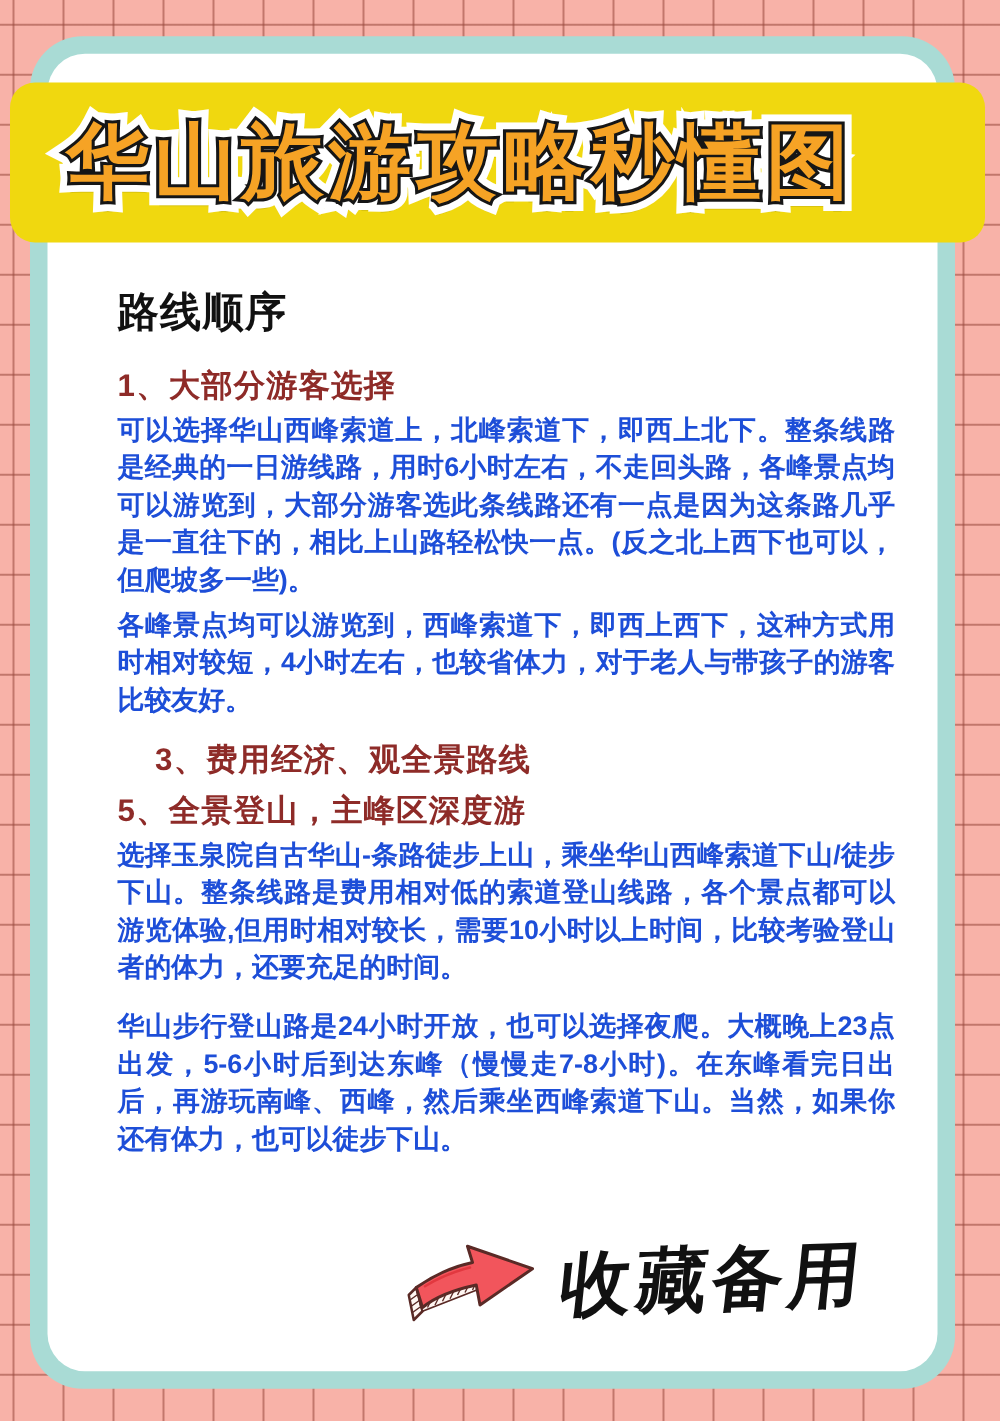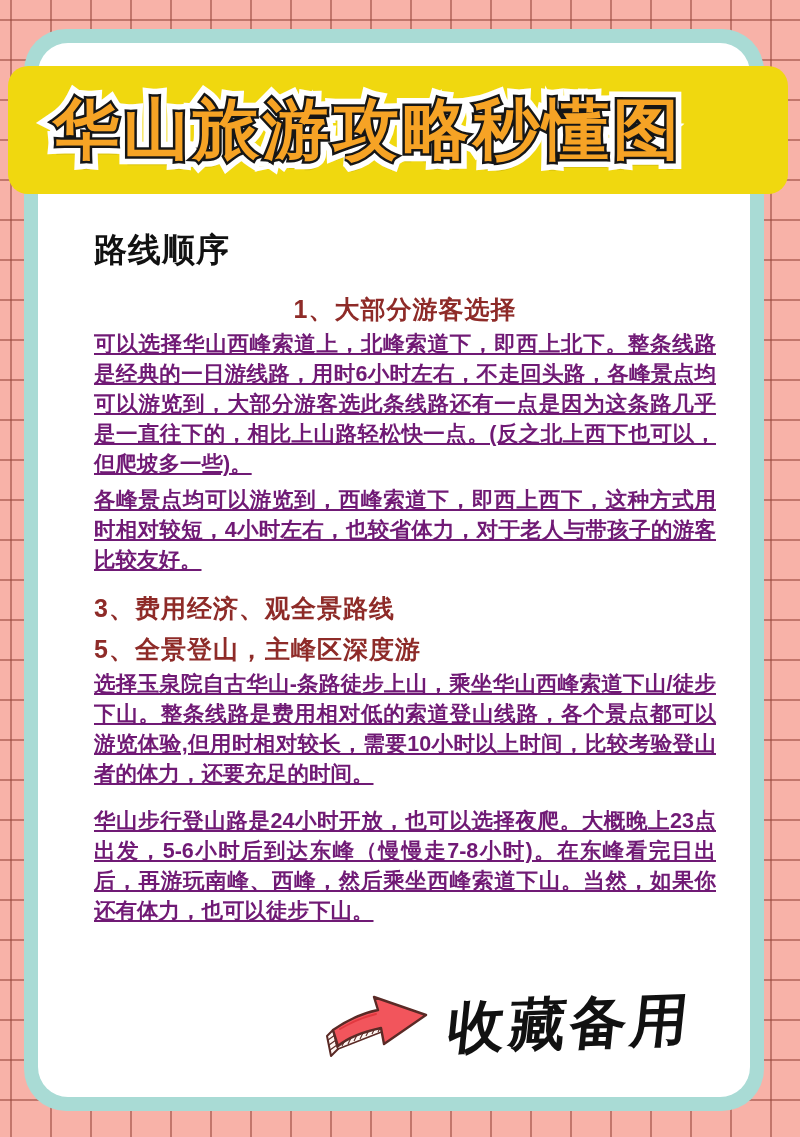--- a/index.html
+++ b/index.html
@@ -62,31 +62,30 @@
     color:#151515;
   }
   .section-title {
     font-size:33px; font-weight:900; color:#111111;
     line-height:40px; letter-spacing:1px;
   }
   .num-heading {
     color:#8e2b28; font-size:25px; font-weight:900;
     line-height:28px; letter-spacing:1px;
   }
-  .h1x { margin-top:25px;text-align:center; }
+  .h1x { margin-top:25px; }
   .h2x { margin-top:20px; }
-  .h3x { margin-top:19px; }
+  .h3x { margin-top:19px;margin-left:30px; }
   .h4x { margin-top:13px; }
   .para {
     margin-top:6px;
     font-size:21.5px; font-weight:700;
     line-height:30px;
     text-align:justify;
-    color:#701a75;
-    text-decoration:underline;
+    color:#1d4ed8;
   }
   .footer-para { margin-top:17px; }
 
   .cta {
     position:absolute; left:322px; top:984px; z-index:6;
     display:flex; align-items:center; gap:14px;
   }
   .cta-arrow { width:112px; height:80px; }
   .cta-text {
     font-family:"DejaVu Serif","Liberation Serif",serif;

